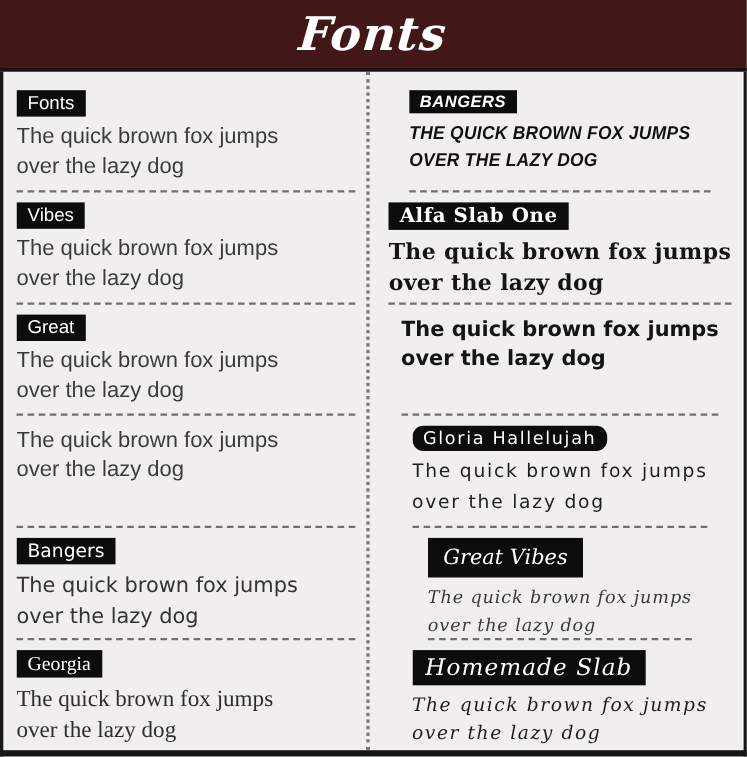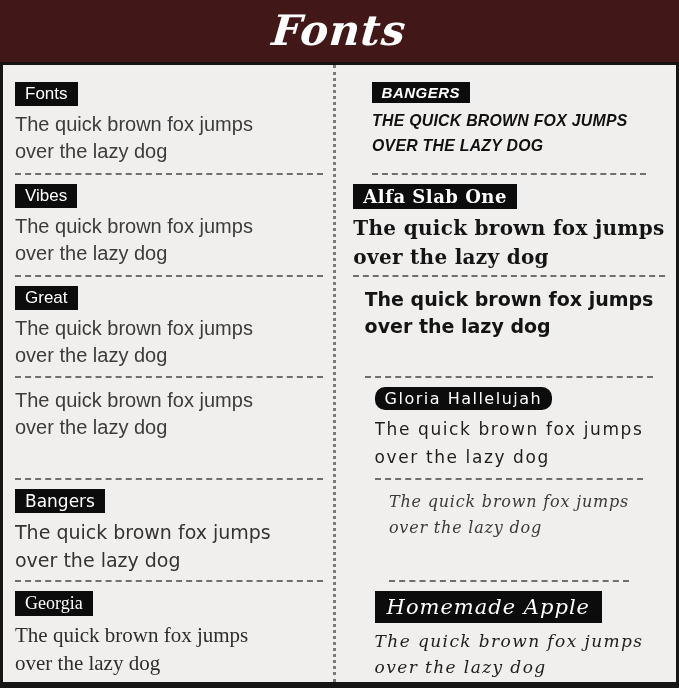--- a/index.html
+++ b/index.html
@@ -149,28 +149,29 @@
 
       <div class="entry e-gloria">
         <span class="tag">Gloria Hallelujah</span>
         <div class="sample">
           <span>The quick brown fox jumps</span>
           <span>over the lazy dog</span>
         </div>
       </div>
 
       <div class="entry e-greatvibes">
+        <span class="tag">Great Vibes</span>
         <div class="sample">
           <span>The quick brown fox jumps</span>
           <span>over the lazy dog</span>
         </div>
       </div>
 
       <div class="entry e-homemade">
-        <span class="tag">Homemade Apple</span>
+        <span class="tag">Homemade Slab</span>
         <div class="sample">
           <span>The quick brown fox jumps</span>
           <span>over the lazy dog</span>
         </div>
       </div>
 
     </div>
 
   </div>
 </div>

